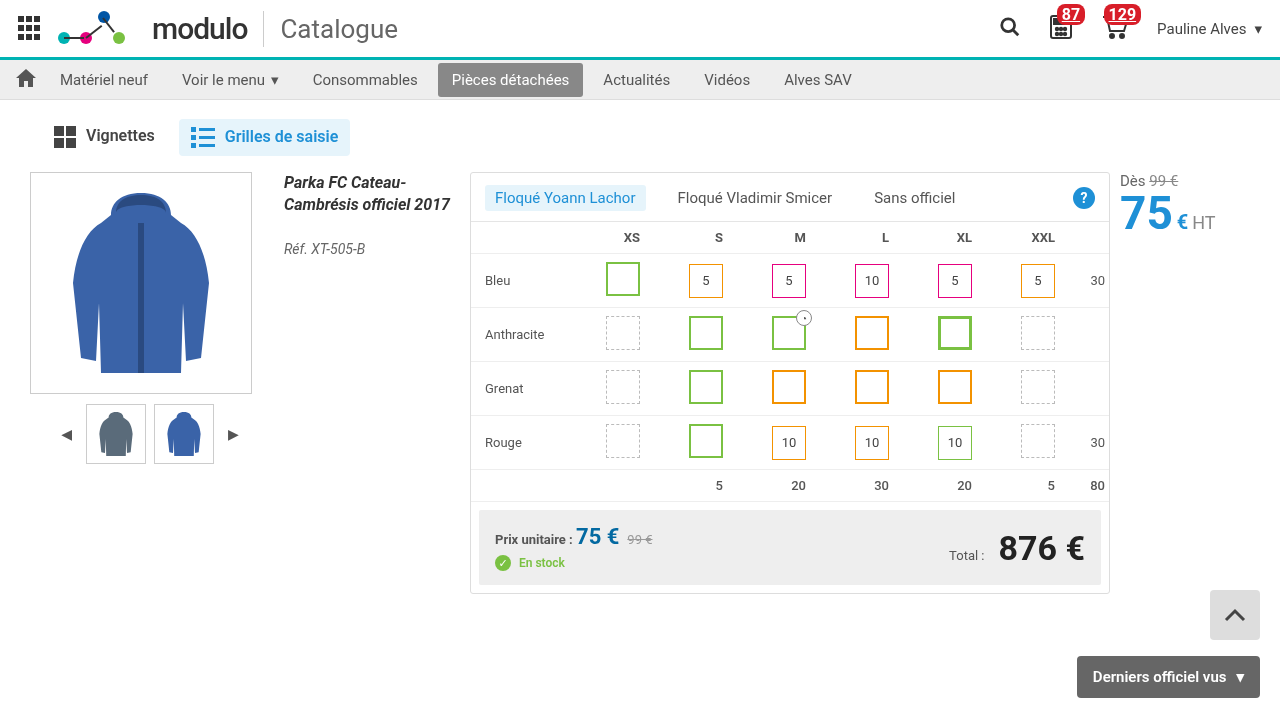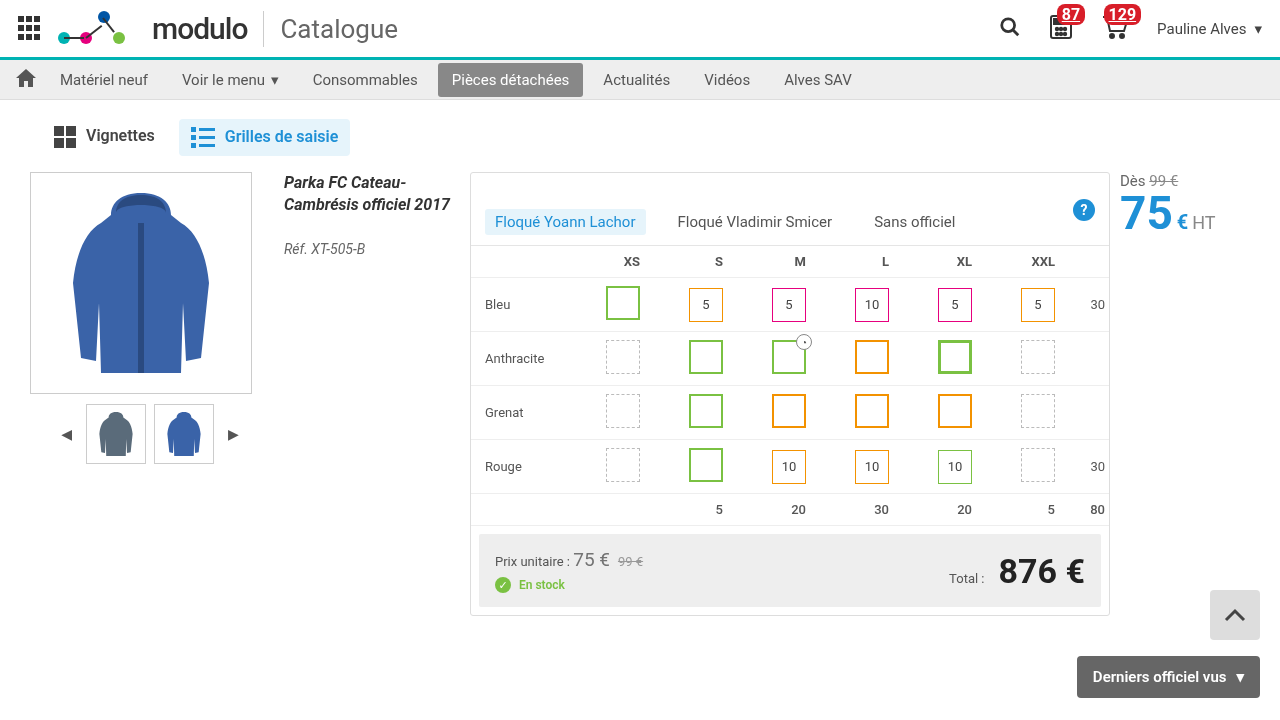--- a/index.html
+++ b/index.html
@@ -53,21 +53,21 @@
   .prod-img-main { width:222px; height:222px; border:1px solid #ccc; display:flex; align-items:center; justify-content:center; }
   .thumbs-row{display:flex;align-items:center;gap:8px;margin-top:10px;justify-content:center;}
   .thumb{width:60px;height:60px;border:1px solid #ccc;display:flex;align-items:center;justify-content:center;}
   .chev{font-size:14px;color:#555;cursor:pointer;padding:6px;}
 
   .prod-title{font-size:16px;font-weight:bold;color:#333;line-height:1.4;}
   .prod-ref{font-size:14px;color:#666;margin-top:24px;}
 
   .grid-box{border:1px solid #ddd;border-radius:3px;}
   .tabs{display:flex;align-items:center;padding:12px 14px 10px;gap:22px;border-bottom:1px solid #e5e5e5;}
-  .tab{font-size:15px;color:#555;cursor:pointer;padding:4px 10px;border-radius:3px;margin-top:24px;}
+  .tab{font-size:15px;color:#555;cursor:pointer;padding:4px 10px;border-radius:3px;}
   .tab.active{background:#e6f4fb;color:#1e90d6;}
   .help-badge{margin-left:auto;width:22px;height:22px;border-radius:50%;background:#1e90d6;color:#fff;font-weight:bold;display:flex;align-items:center;justify-content:center;font-size:14px;cursor:pointer;}
 
   table.sizing{width:100%;border-collapse:collapse;}
   table.sizing th,table.sizing td{text-align:right;font-size:13px;color:#555;padding:8px 4px;}
   table.sizing thead th{font-weight:bold;border-bottom:1px solid #eee;}
   table.sizing tbody tr{border-bottom:1px solid #eee;}
   table.sizing .rowlabel{text-align:left;padding-left:14px;width:90px;}
   table.sizing .rowtotal{width:50px;}
   .qty{width:34px;height:34px;border-style:solid;display:inline-flex;align-items:center;justify-content:center;font-size:13px;color:#444;position:relative;}
@@ -76,22 +76,22 @@
   .qty.bw3{border-width:3px;}
   .clr-green{border-color:#7ac142;}
   .clr-orange{border-color:#f39200;}
   .clr-red{border-color:#e6007e;}
   .clr-dash{border:1px dashed #bbb;}
   .clock-badge{position:absolute;top:-8px;right:-8px;width:16px;height:16px;border-radius:50%;background:#fff;border:1px solid #888;display:flex;align-items:center;justify-content:center;font-size:10px;color:#555;}
   .coltotal-row td{font-weight:500;}
   .grandtotal{font-weight:bold;color:#222;}
 
   .footer-bar{margin:8px;background:#eee;padding:14px 16px;display:flex;align-items:center;border-radius:2px;}
-  .unit-label{font-size:13px;color:#555;}
-  .unit-price{font-size:19px;font-weight:normal;color:#737373;}
+  .unit-label{font-size:13px;color:#555;font-weight:bold;}
+  .unit-price{font-size:22px;font-weight:bold;color:#0369a1;}
   .unit-old{font-size:13px;color:#999;text-decoration:line-through;margin-left:4px;}
   .stock{display:flex;align-items:center;gap:8px;margin-top:6px;}
   .stock-dot{width:16px;height:16px;border-radius:50%;background:#7ac142;display:flex;align-items:center;justify-content:center;color:#fff;font-size:11px;}
   .stock-label{color:#7ac142;font-size:12px;font-weight:600;}
   .total-area{margin-left:auto;text-align:right;display:flex;align-items:baseline;gap:14px;}
   .total-lbl{font-size:13px;color:#555;}
   .total-val{font-size:34px;font-weight:bold;color:#222;}
 
   .price-from{font-size:15px;color:#666;}
   .price-old{text-decoration:line-through;color:#888;}

